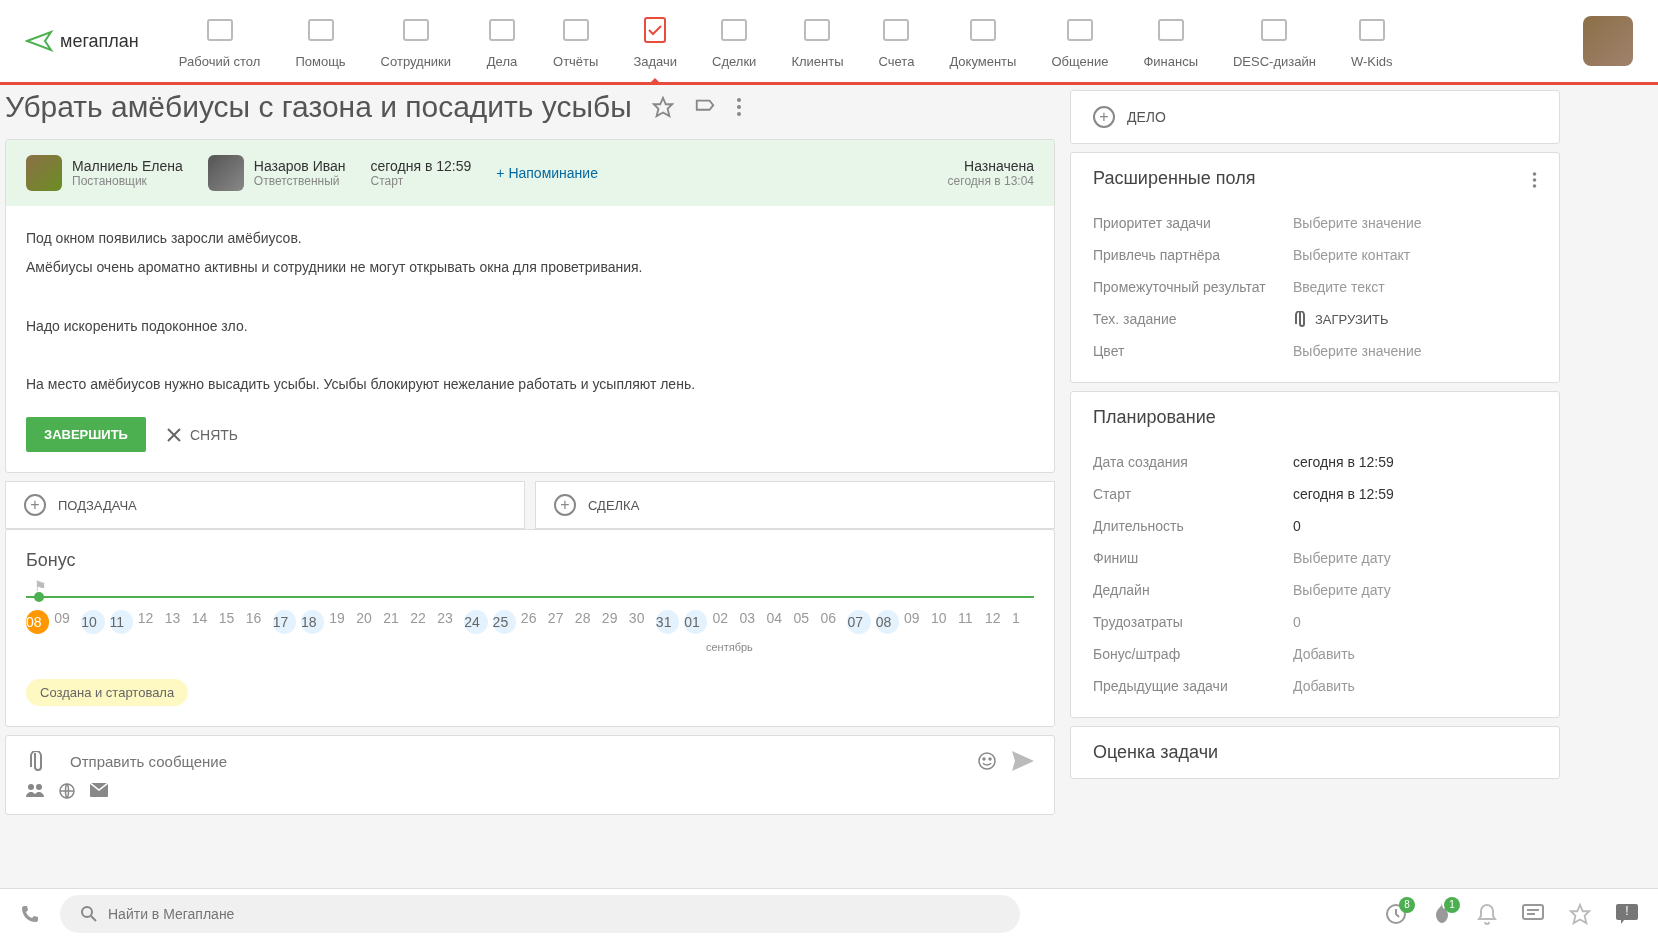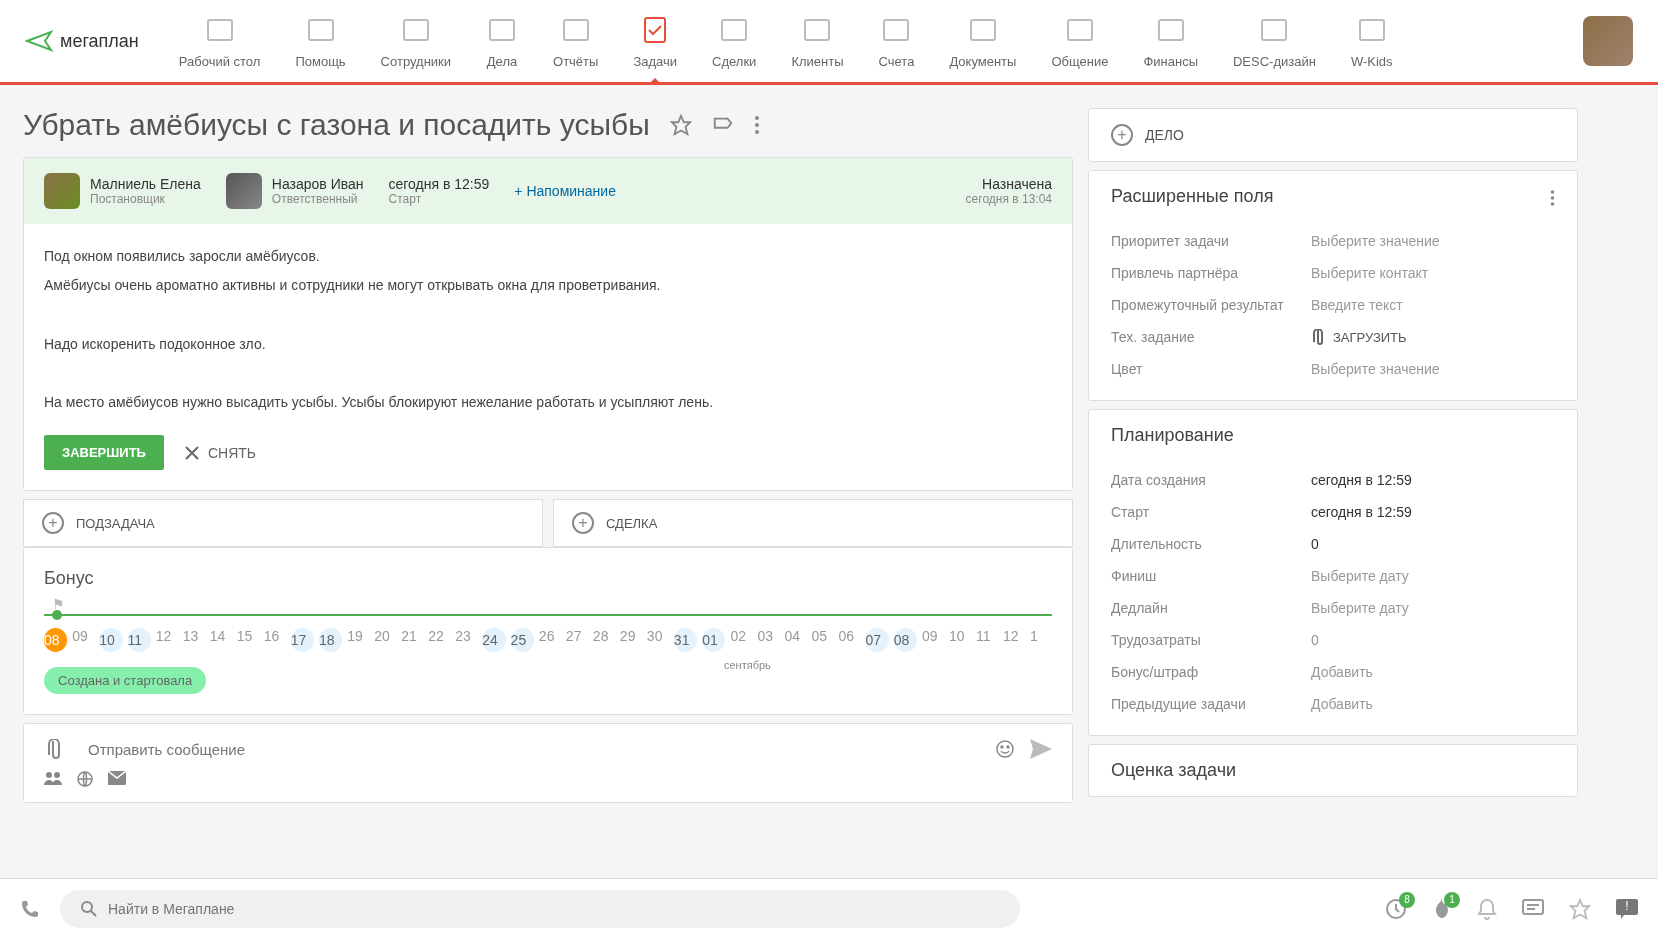--- a/index.html
+++ b/index.html
@@ -6,21 +6,21 @@
 body{background:#f5f5f5;width:1658px;height:938px;overflow:hidden}
 .topbar{background:#fff;height:85px;display:flex;align-items:center;padding:0 25px;border-bottom:3px solid #e74c3c}
 .logo{display:flex;align-items:center;gap:5px;font-size:18px;color:#333;margin-right:40px}
 .logo-icon{width:30px;height:30px;position:relative}
 .nav-items{display:flex;gap:35px;flex:1}
 .nav-item{display:flex;flex-direction:column;align-items:center;gap:8px;cursor:pointer;font-size:13px;color:#666;position:relative}
 .nav-item.active::after{content:'';position:absolute;bottom:-15px;left:50%;transform:translateX(-50%);border:6px solid transparent;border-bottom-color:#e74c3c}
 .nav-icon{width:32px;height:32px;display:flex;align-items:center;justify-content:center;color:#999}
 .nav-icon.active{color:#e74c3c}
 .avatar{width:50px;height:50px;border-radius:8px;background:linear-gradient(135deg,#8b6f47,#a0826d);margin-left:auto}
-.content{display:flex;padding:23px;gap:15px;height:calc(100% - 135px)}
+.content{display:flex;padding:5px;gap:15px;height:calc(100% - 135px)}
 .main{flex:1;max-width:1050px}
 .title-row{display:flex;align-items:center;gap:20px;margin-bottom:15px}
 .title{font-size:30px;color:#555;font-weight:normal}
 .title-icon{color:#888;cursor:pointer}
 .card{background:#fff;border:1px solid #ddd;border-radius:3px;margin-bottom:8px}
 .header-card{background:#e8f5e9;padding:15px 20px;display:flex;align-items:center;gap:25px}
 .person{display:flex;align-items:center;gap:10px}
 .person-avatar{width:36px;height:36px;border-radius:6px;background:linear-gradient(135deg,#8b6f47,#6b8e23)}
 .person-avatar.v2{background:linear-gradient(135deg,#555,#888)}
 .person-info{display:flex;flex-direction:column}
@@ -46,38 +46,38 @@
 .mile-title{font-size:18px;color:#555;margin-bottom:25px}
 .timeline{position:relative;margin-bottom:15px}
 .timeline-line{height:2px;background:#4caf50;width:100%;margin-bottom:12px}
 .flag-marker{position:absolute;top:-18px;left:8px;font-size:14px;color:#bbb}
 .start-dot{position:absolute;left:8px;top:-4px;width:10px;height:10px;background:#4caf50;border-radius:50%}
 .days{display:flex;gap:5px;font-size:14px;color:#999;flex-wrap:nowrap;overflow:hidden}
 .day{min-width:22px;text-align:left}
 .day.today{background:#ff9800;color:#fff;border-radius:50%;width:24px;height:24px;line-height:24px}
 .day.weekend{background:#e3f2fd;border-radius:50%;width:24px;height:24px;line-height:24px;color:#666}
 .month-label{font-size:11px;color:#888;position:absolute;left:680px;top:45px}
-.badge{display:inline-block;background:#86efac;padding:6px 14px;border-radius:14px;font-size:13px;color:#666;}
+.badge{display:inline-block;background:#fef9c3;padding:6px 14px;border-radius:14px;font-size:13px;color:#666;margin-top:30px}
 .message-card{padding:15px 20px}
 .msg-input-row{display:flex;align-items:center;gap:26px}
 .msg-input{flex:1;border:none;font-size:15px;color:#999;outline:none}
 .msg-icons{display:flex;gap:15px;margin-top:12px;color:#888}
 .msg-actions{display:flex;gap:15px;color:#888}
 .journal-row{display:flex;justify-content:space-between;align-items:center;margin-top:15px;padding:0 5px}
 .journal-tab{font-size:14px;color:#4caf50;border-bottom:2px solid #4caf50;padding-bottom:5px}
 .sidebar{width:490px}
 .side-card{background:#fff;border:1px solid #ddd;border-radius:3px;margin-bottom:8px;padding:15px 22px}
 .side-action{display:flex;align-items:center;gap:12px;font-size:14px;color:#555}
 .side-title{font-size:18px;color:#444;margin-bottom:18px;display:flex;justify-content:space-between;align-items:flex-end}
 .field-row{display:flex;padding:8px 0;font-size:14px}
 .field-label{color:#888;width:200px}
 .field-value{color:#999}
 .field-value.filled{color:#333}
 .upload-btn{display:flex;align-items:center;gap:8px;color:#555;font-size:13px}
-.bottombar{position:fixed;bottom:0;left:0;right:0;height:60px;background:#fff;border-top:1px solid #ddd;display:flex;align-items:center;padding:0 20px;gap:20px}
+.bottombar{position:fixed;bottom:0;left:0;right:0;height:50px;background:#fff;border-top:1px solid #ddd;display:flex;align-items:center;padding:0 20px;gap:20px}
 .phone-icon{color:#999}
 .search-wrap{flex:1;background:#f0f0f0;border-radius:25px;padding:10px 20px;display:flex;align-items:center;gap:10px;max-width:960px}
 .search-input{border:none;background:transparent;outline:none;font-size:14px;color:#888;flex:1}
 .bottom-icons{display:flex;gap:25px;align-items:center;margin-left:auto}
 .icon-badge{position:relative}
 .badge-num{position:absolute;top:-6px;right:-8px;background:#4caf50;color:#fff;font-size:10px;width:16px;height:16px;border-radius:50%;display:flex;align-items:center;justify-content:center}
 svg{display:block}
 </style>
 </head>
 <body>

